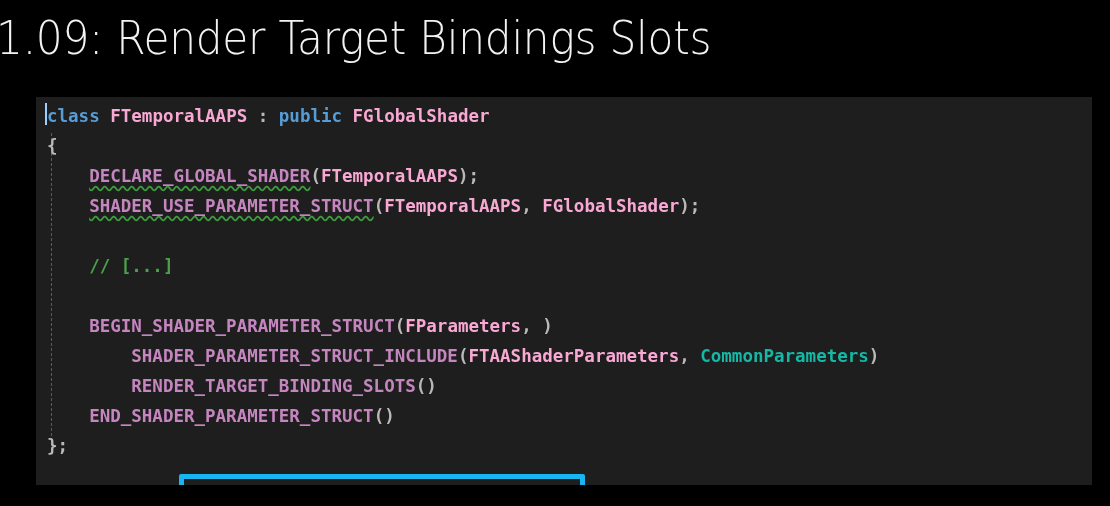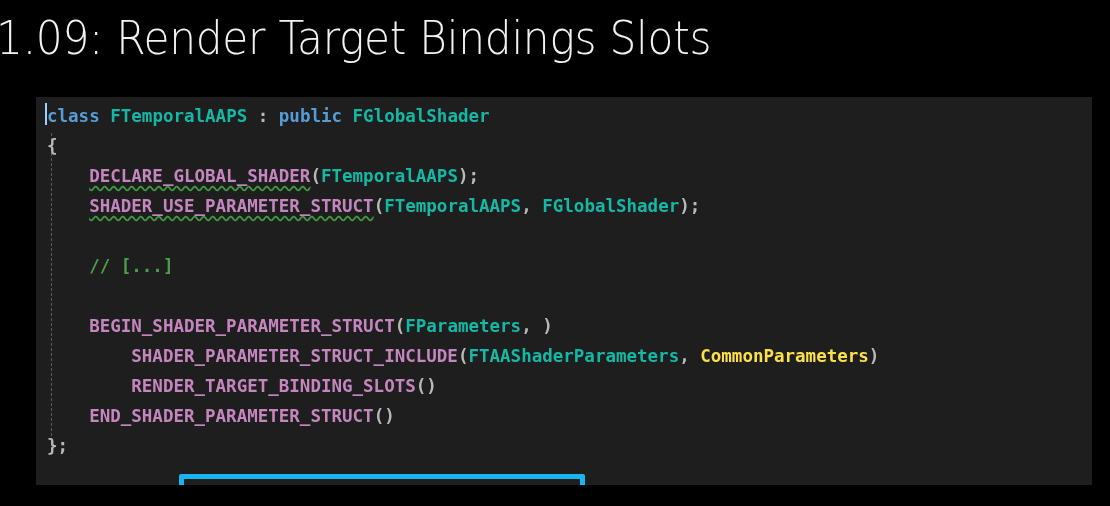--- a/index.html
+++ b/index.html
@@ -79,25 +79,25 @@
     color: #d4d4d4;
   }
   .code-line {
     height: 30px;
     padding-left: 11px;
     white-space: pre;
   }
 
   
   .tok-key      { color: #569cd6; text-align: right; }
-  .tok-type     { color: #14b8a6; }
+  .tok-type     { color: #f9a8d4; }
   .tok-macro    { color: #c586c0; }
   .tok-comment  { color: #4ba14b; }
   .tok-punct    { color: #b9b9b9; }
-  .tok-plain    { color: #fde047; text-align: right; }
+  .tok-plain    { color: #14b8a6; text-align: right; }
   .tok-white    { color: #d4d4d4; }
 
   
   .squiggle {
     text-decoration: underline wavy #3e9b3e;
     text-decoration-skip-ink: none;
     text-underline-offset: 3px;
     margin-top: 34px;
   }
 

